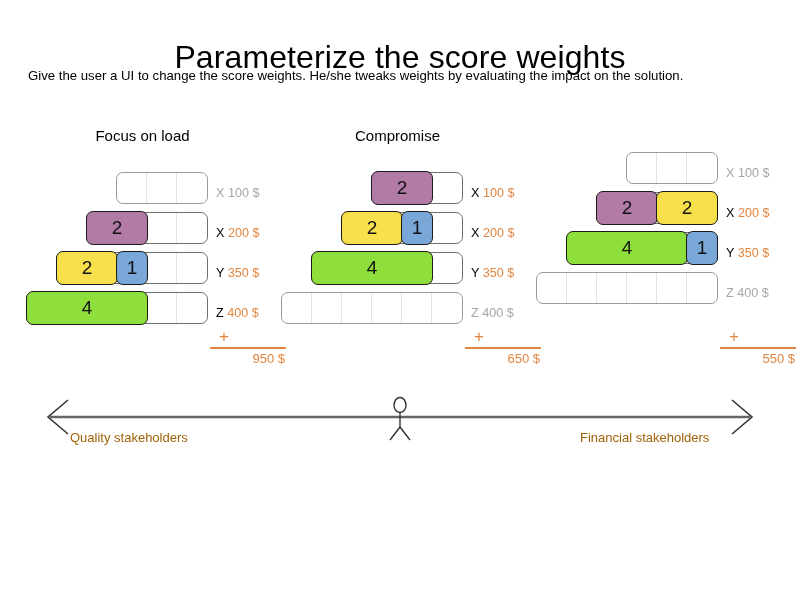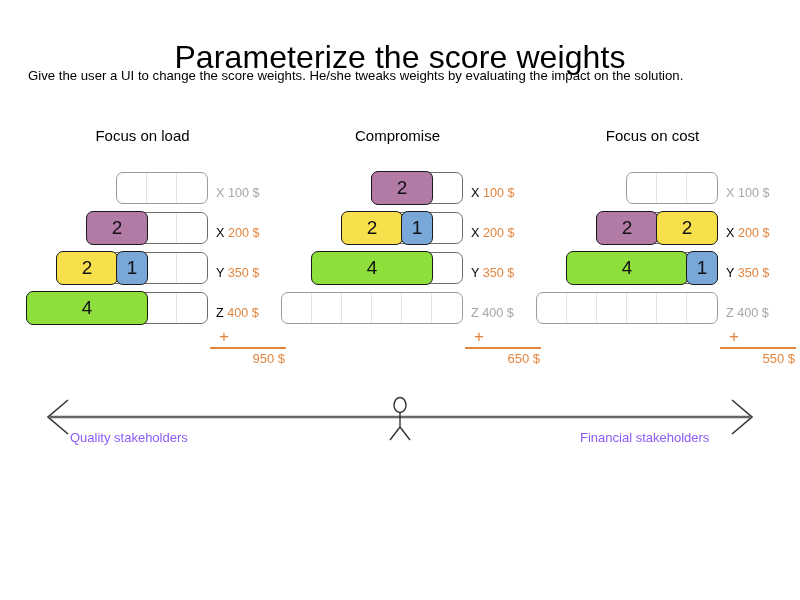--- a/index.html
+++ b/index.html
@@ -145,21 +145,21 @@
     margin: 4px 0 2px 0;
   }
   .total .sum { text-align: right; padding-right: 1px; }
 
   
   .axis { position: absolute; left: 0; top: 392px; width: 800px; height: 50px; }
   .axis-label {
     position: absolute;
     top: 430px;
     font-size: 13px;
-    color: #8b5cf6;
+    color: #a16207;
     white-space: nowrap;
   }
   .axis-label.left  { left: 70px; }
   .axis-label.right { left: 580px; }
 
   .figure-caption {
     position: absolute;
     top: 450px;
     left: 300px;
     width: 200px;
@@ -290,21 +290,20 @@
           <div class="row-label muted" style="left: 196px;"><span class="lbl-key">Z</span> <span class="lbl-val">400 $</span></div>
         </div>
       </div>
       <div class="total" style="left: 190px; top: 204px;">
         <div class="plus">+</div>
         <div class="rule"></div>
         <div class="sum">650 $</div>
       </div>
     </div>
     <div class="column col-2">
-      <div class="column-title">Focus on cost</div>
       <div class="rows">
         <div class="bar-row" style="top: 0px;">
           <div class="track" style="left: 96px; width: 92px;">
             <div class="cell"></div>
             <div class="cell"></div>
             <div class="cell"></div>
           </div>
           <div class="row-label muted" style="left: 196px;"><span class="lbl-key">X</span> <span class="lbl-val">100 $</span></div>
         </div>
         <div class="bar-row" style="top: 0px;">

